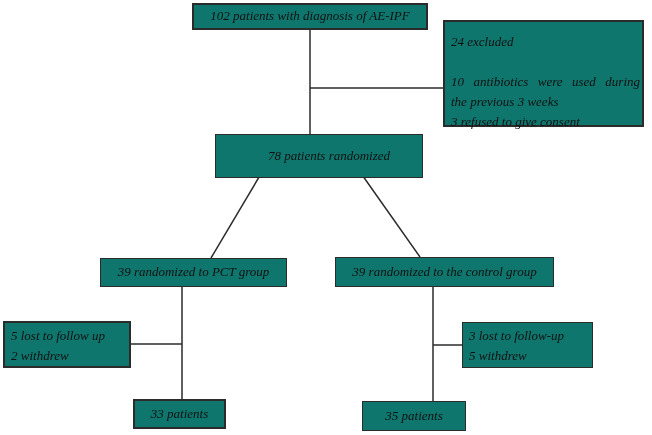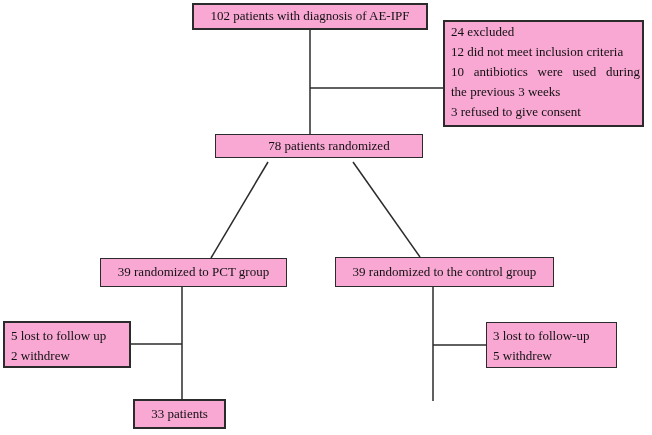--- a/index.html
+++ b/index.html
@@ -20,23 +20,24 @@
     position: absolute;
     left: 0;
     top: 0;
     width: 652px;
     height: 435px;
   }
   .box {
     position: absolute;
     box-sizing: border-box;
     border: 1.5px solid #2b2b2b;
-    background: #f9a8d4;
+    background: #0f766e;
     font-size: 13px;
     line-height: 1.25;
+    font-style: italic;
   }
   .box.thick { border-width: 2px; }
   .box.center {
     display: flex;
     align-items: center;
     justify-content: center;
     text-align: center;
     white-space: nowrap;
   }
   .box.lines {
@@ -45,29 +46,30 @@
   .box.lines .ln {
     line-height: 20px;
     white-space: nowrap;
   }
   .box.lines .ln.stretch {
     text-align: justify;
     text-align-last: justify;
     white-space: normal;
     overflow: hidden;
     height: 20px;
+    margin-top: 20px;
   }
   
   #enrolled   { left: 192px; top: 3px;   width: 236px; height: 27px; }
-  #excluded   { left: 443px; top: 20px;  width: 201px; height: 107px; padding-top: 0; }
-  #randomized { left: 215px; top: 134px; width: 208px; height: 24px; padding-left: 20px; }
+  #excluded   { left: 443px; top: 20px;  width: 201px; height: 107px; padding-top: 10px; }
+  #randomized { left: 215px; top: 134px; width: 208px; height: 44px; padding-left: 20px; }
   #pct-group  { left: 100px; top: 258px; width: 187px; height: 29px; }
   #ctl-group  { left: 335px; top: 257px; width: 219px; height: 30px; text-align: center; }
   #pct-loss   { left: 3px;   top: 321px; width: 128px; height: 47px; padding-top: 3px; }
-  #ctl-loss   { left: 486px; top: 322px; width: 131px; height: 46px; padding-top: 3px; }
+  #ctl-loss   { left: 462px; top: 322px; width: 131px; height: 46px; padding-top: 3px; }
   #pct-done   { left: 133px; top: 399px; width: 93px;  height: 30px; }
   #ctl-done   { left: 362px; top: 401px; width: 104px; height: 30px; }
 </style>
 </head>
 <body>
 
 <div class="canvas">
 
   <svg class="connectors" viewBox="0 0 652 435" xmlns="http://www.w3.org/2000/svg">
     <g stroke="#2b2b2b" stroke-width="1.5" fill="none">
@@ -81,21 +83,20 @@
       <line x1="433" y1="345" x2="486" y2="345"></line>
     </g>
   </svg>
 
   <div class="box center thick" id="enrolled">
     <span>102 patients with diagnosis of AE-IPF</span>
   </div>
 
   <div class="box lines thick" id="excluded">
     <div class="ln">24 excluded</div>
-    <div class="ln">12 did not meet inclusion criteria</div>
     <div class="ln stretch">10 antibiotics were used during</div>
     <div class="ln">the previous 3 weeks</div>
     <div class="ln">3 refused to give consent</div>
   </div>
 
   <div class="box center" id="randomized">
     <span>78 patients randomized</span>
   </div>
 
   <div class="box center" id="pct-group">
@@ -113,14 +114,17 @@
 
   <div class="box lines" id="ctl-loss">
     <div class="ln">3 lost to follow-up</div>
     <div class="ln">5 withdrew</div>
   </div>
 
   <div class="box center thick" id="pct-done">
     <span>33 patients</span>
   </div>
 
+  <div class="box center" id="ctl-done">
+    <span>35 patients</span>
+  </div>
 
 </div>
 
 </body></html>

